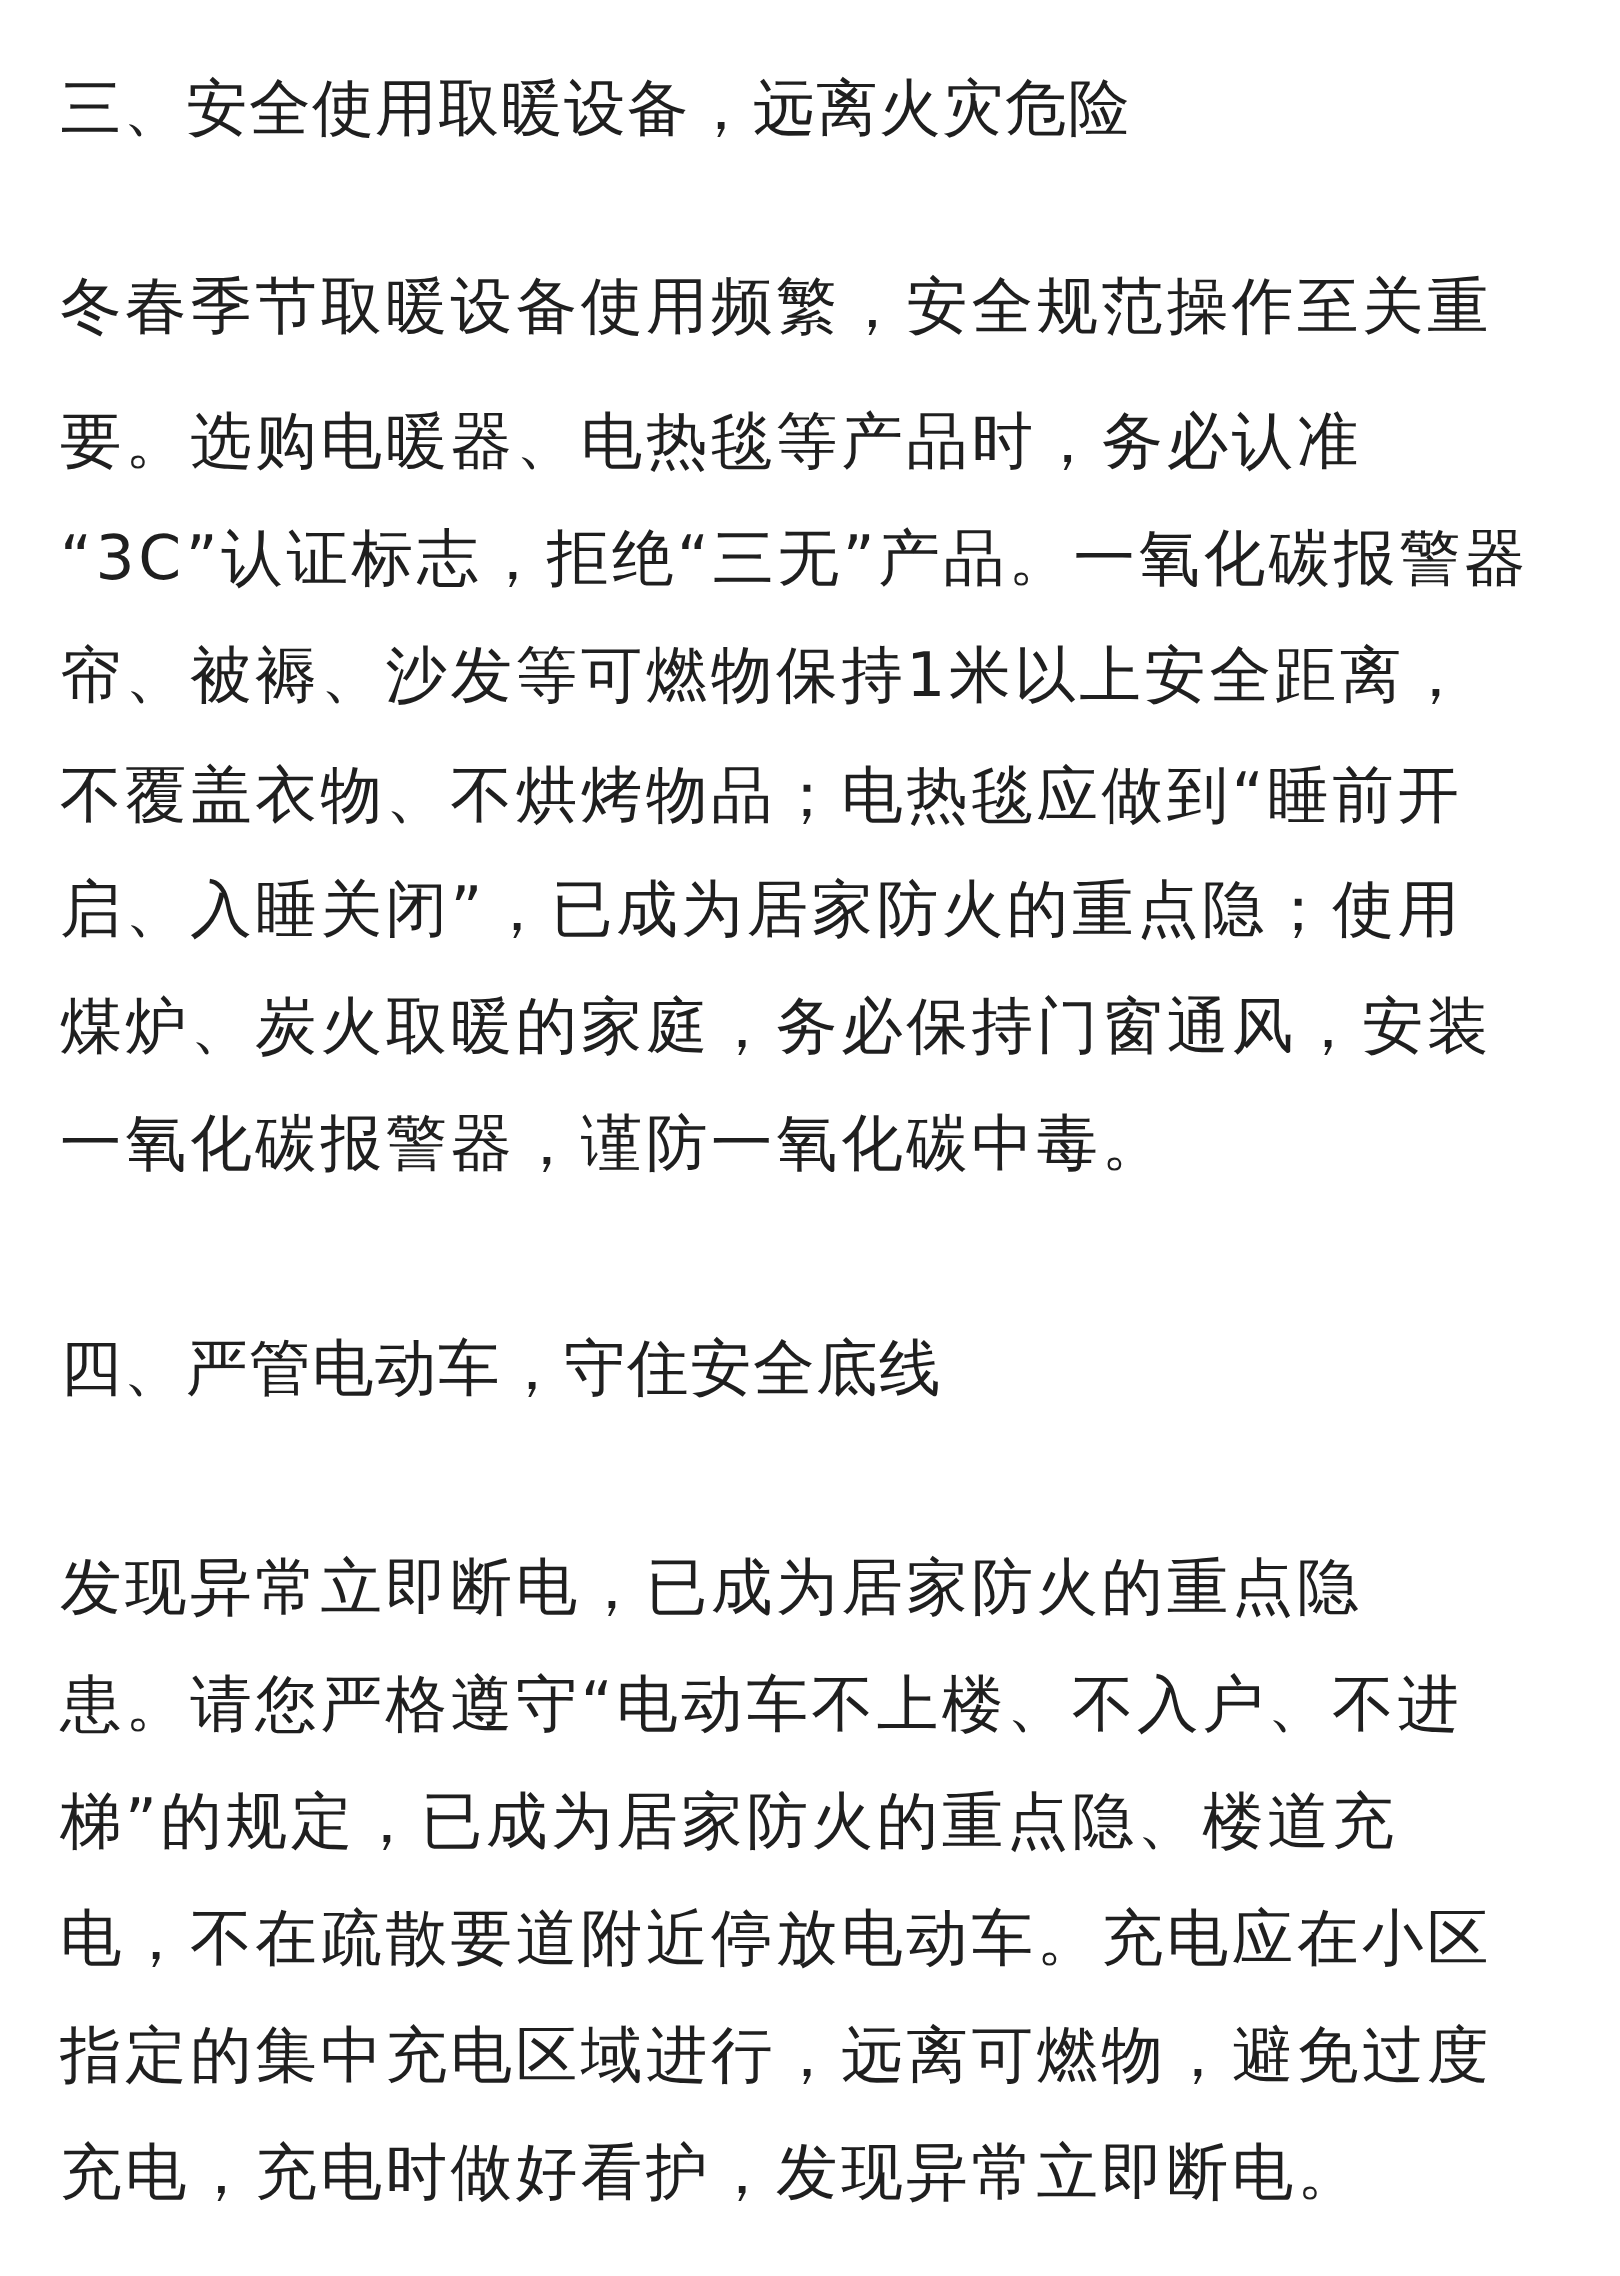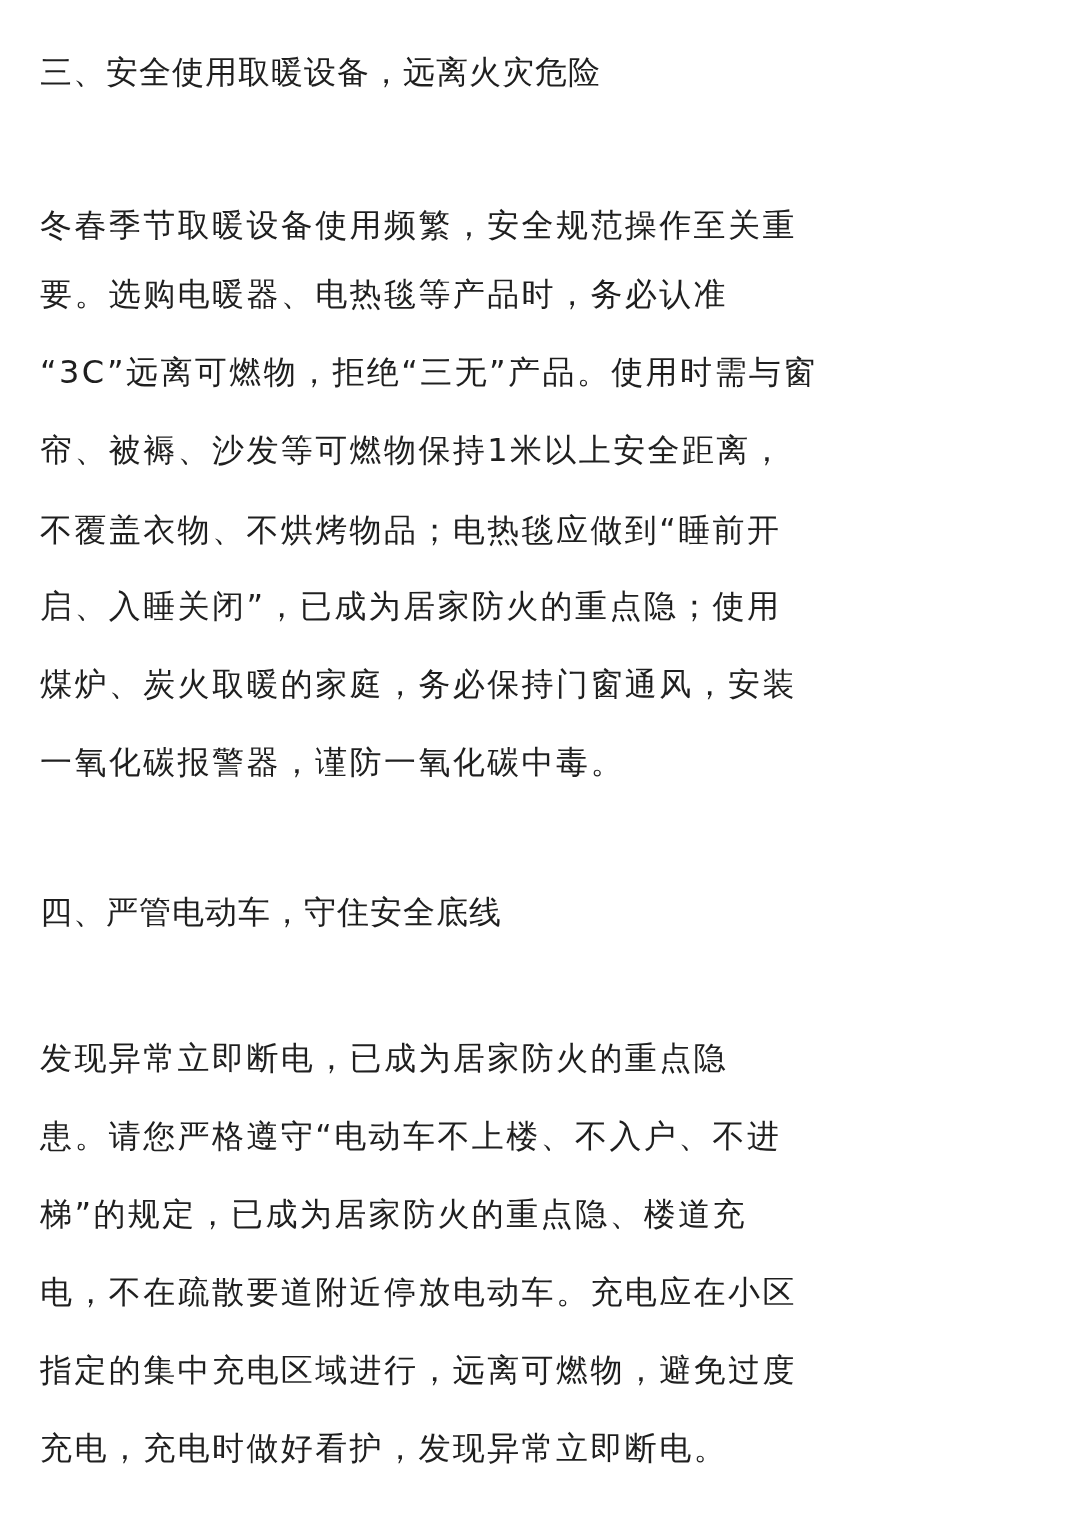--- a/index.html
+++ b/index.html
@@ -3,35 +3,35 @@
   <meta charset="utf-8">
   <style>
     html, body { margin: 0; padding: 0; background: #ffffff; }
     body {
       width: 1080px; height: 1517px; overflow: hidden; position: relative;
       font-family: "DejaVu Sans", "Liberation Sans", sans-serif;
       color: #1f1f1f;
     }
     .line {
       position: absolute; left: 40px; width: 1010px;
-      font-size: 32px; line-height: 52px; height: 52px;
+      font-size: 41px; line-height: 52px; height: 52px;
       white-space: nowrap; letter-spacing: 2.4px;
     }
     .heading { letter-spacing: 1px; }
   </style>
 </head>
 <body>
 
 <div>
   <div class="line heading" style="top:46px">三、安全使用取暖设备，远离火灾危险</div>
 
   <div>
-    <div class="line" style="top:199px">冬春季节取暖设备使用频繁，安全规范操作至关重</div>
+    <div class="line" style="top:178px">冬春季节取暖设备使用频繁，安全规范操作至关重</div>
     <div class="line" style="top:268px">要。选购电暖器、电热毯等产品时，务必认准</div>
-    <div class="line" style="top:346px">“3C”远离可燃物，拒绝“三无”产品。使用时需与窗</div>
+    <div class="line" style="top:346px">“3C”认证标志，拒绝“三无”产品。一氧化碳报警器</div>
     <div class="line" style="top:424px">帘、被褥、沙发等可燃物保持1米以上安全距离，</div>
     <div class="line" style="top:504px">不覆盖衣物、不烘烤物品；电热毯应做到“睡前开</div>
     <div class="line" style="top:580px">启、入睡关闭”，已成为居家防火的重点隐；使用</div>
     <div class="line" style="top:658px">煤炉、炭火取暖的家庭，务必保持门窗通风，安装</div>
     <div class="line" style="top:736px">一氧化碳报警器，谨防一氧化碳中毒。</div>
   </div>
 
   <div class="line heading" style="top:886px">四、严管电动车，守住安全底线</div>
 
   <div>

